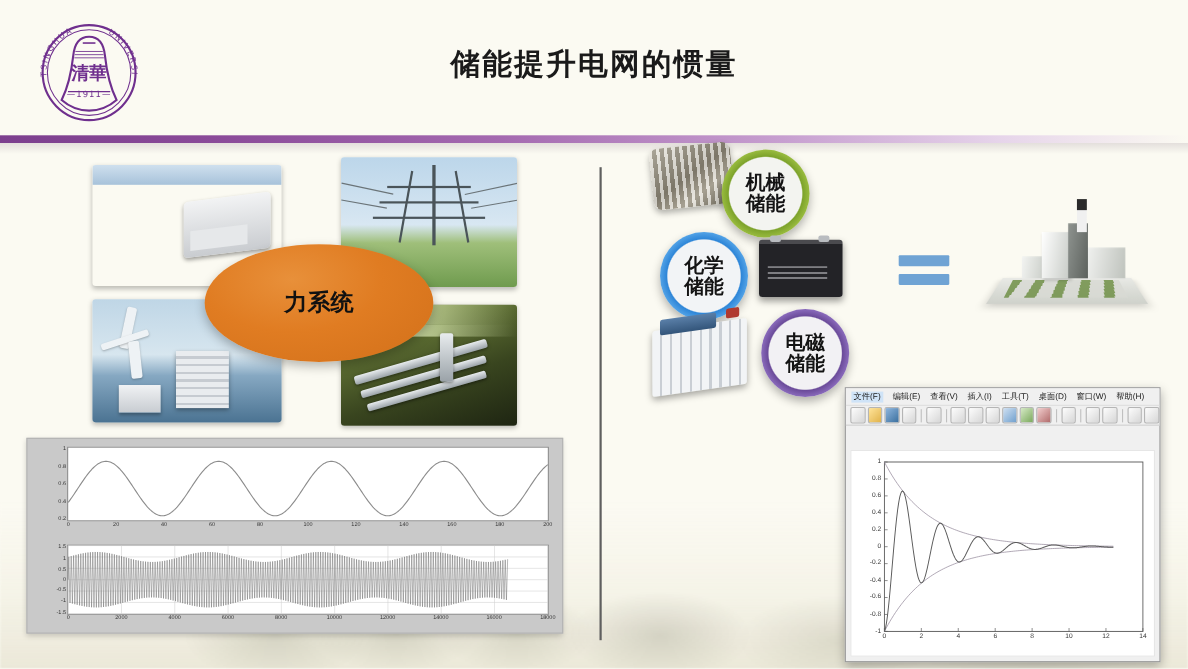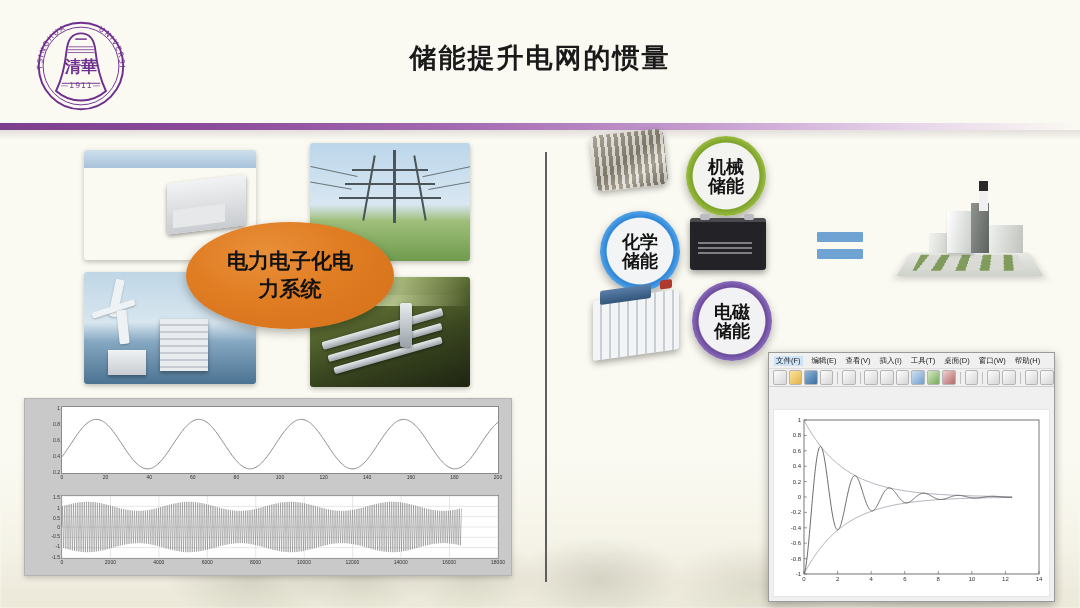--- a/index.html
+++ b/index.html
@@ -123,21 +123,21 @@
     position: absolute; border-radius: 50%;
     display: flex; flex-direction: column; align-items: center; justify-content: center;
     box-shadow: 0 4px 9px rgba(0,0,0,.30);
   }
   .circ .t {
     font-family: "DejaVu Sans", "Liberation Sans", sans-serif;
     font-weight: 700; font-size: 18px; color: #141414; line-height: 1.08;
     text-shadow: 0 1px 0 rgba(255,255,255,.7);
   }
   .circ-mech {
-    left: 686px; top: 136px; width: 80px; height: 80px;
+    left: 656px; top: 136px; width: 80px; height: 80px;
     background: radial-gradient(circle at 50% 50%, #f3f4f0 0 58%, #7da32b 60%, #9dbf42 72%, #6d9020 86%, #cddca8 100%);
     border: 0;
   }
   .circ-chem {
     left: 600px; top: 211px; width: 80px; height: 80px;
     background: radial-gradient(circle at 50% 50%, #f2f4f6 0 58%, #2e86d8 60%, #57a6e8 72%, #2f7ec4 86%, #bcd9f0 100%);
   }
   .circ-em {
     left: 692px; top: 281px; width: 80px; height: 80px;
     background: radial-gradient(circle at 50% 50%, #f2f1f4 0 58%, #6b4b9a 60%, #8e6fc0 72%, #5f3f8c 86%, #ccc0de 100%);
@@ -328,21 +328,20 @@
     <div class="beam" style="left:30%;top:0;width:70%;height:16%"></div>
     <div class="beam" style="left:40%;top:16%;width:60%;height:10%"></div>
     <div class="bus" style="left:6%;top:44%;width:78%;height:7%;transform:rotate(-16deg)"></div>
     <div class="bus" style="left:10%;top:56%;width:74%;height:6%;transform:rotate(-16deg)"></div>
     <div class="bus" style="left:14%;top:68%;width:70%;height:6%;transform:rotate(-16deg)"></div>
     <div class="bus" style="left:56%;top:24%;width:8%;height:40%"></div>
 
   </div>
 
   <div class="orange-ellipse">
-    <div class="line">电力电子化电</div>
     <div class="line">力系统</div>
   </div>
 
   <div class="dev dev-flywheel"></div>
   <div class="circ circ-mech">
     <div class="t">机械</div>
     <div class="t">储能</div>
   </div>
 
   <div class="dev dev-battery">

